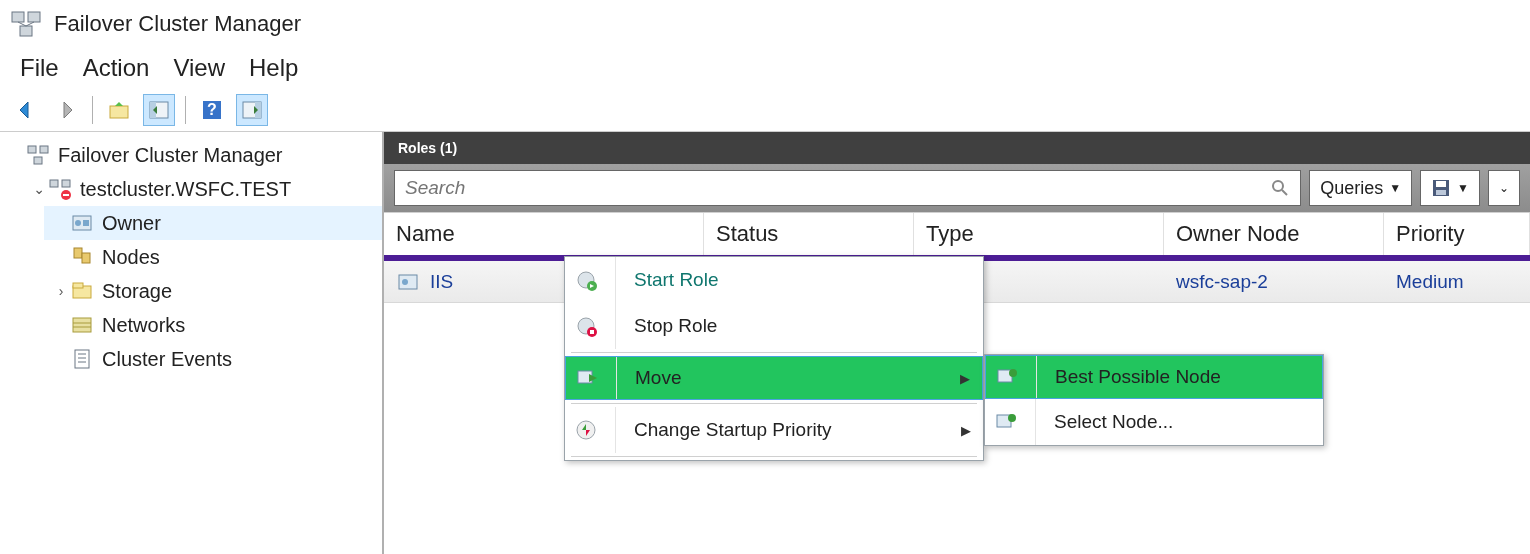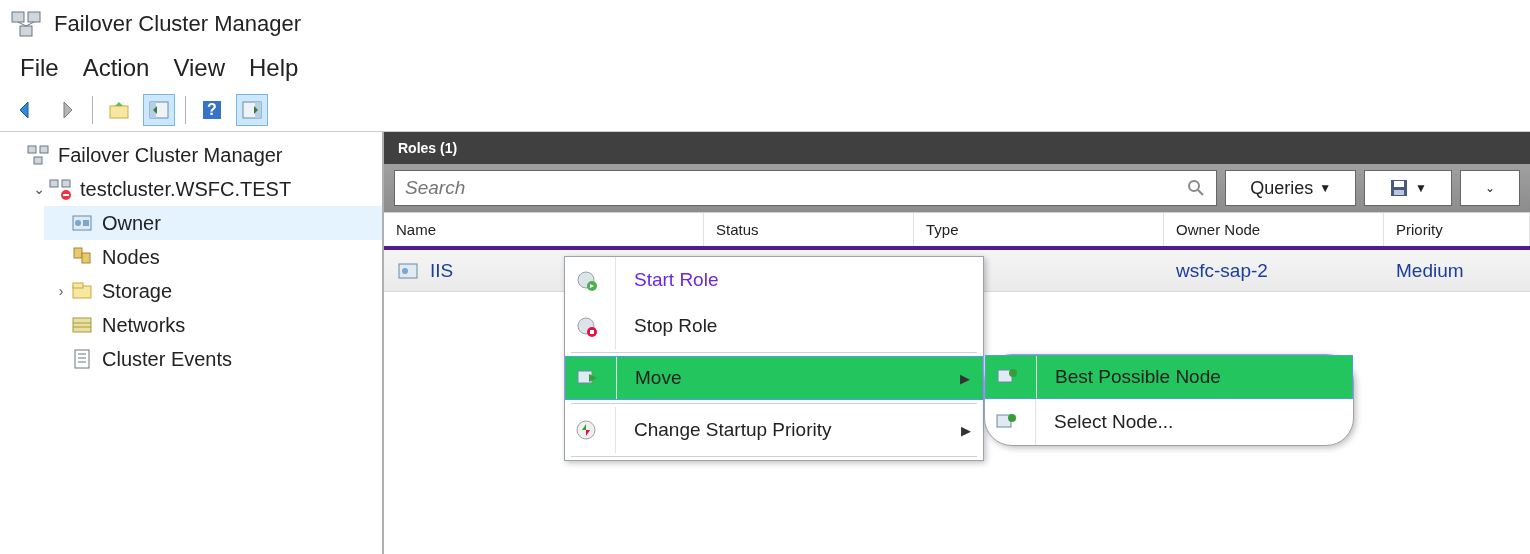--- a/index.html
+++ b/index.html
@@ -31,44 +31,44 @@
   .tree-item .node-icon { width: 24px; height: 24px; margin-right: 8px; flex-shrink: 0; }
   .tree-item.selected { background: #e5f3ff; }
   .tree-children { padding-left: 22px; }
 
   
   .roles-header { background: #404040; color: #fff; font-weight: 600; font-size: 14px; padding: 8px 14px; }
   .search-row { background: linear-gradient(#a0a0a0,#8c8c8c); padding: 6px 10px; display: flex; align-items: center; gap: 8px; }
   .search-box { flex: 1; background: #fff; border: 1px solid #666; height: 36px; display: flex; align-items: center; padding: 0 10px; }
   .search-box input { border: none; outline: none; flex: 1; font-size: 19px; font-style: italic; color: #a16207; background: transparent; }
   .search-box .mag { width: 20px; height: 20px; }
-  .queries-btn, .save-btn, .drop-btn { background: #fff; border: 1px solid #666; height: 36px; display: flex; align-items: center; padding: 0 24px; font-size: 18px; gap: 6px; }
+  .queries-btn, .save-btn, .drop-btn { background: #fff; border: 1px solid #666; height: 36px; display: flex; align-items: center; padding: 0 10px; font-size: 18px; gap: 6px; }
   .dd-arrow { font-size: 12px; }
 
   
-  .col-headers { display: flex; background: #fff; border-bottom: 4px solid #4c1d95; border-top: 1px solid #d0d0d0; font-size: 15px; }
+  .col-headers { display: flex; background: #fff; border-bottom: 6px solid #4c1d95; border-top: 1px solid #d0d0d0; font-size: 22px; }
   .col { padding: 8px 12px; border-right: 1px solid #e0e0e0; }
   .c-name   { width: 320px; }
   .c-status { width: 210px; }
   .c-type   { width: 250px; }
   .c-owner  { width: 220px; }
   .c-priority { flex: 1; }
   .row { display: flex; align-items: center; height: 42px; background: linear-gradient(#f5f5f5,#eaeaea); border-bottom: 1px solid #d8d8d8; font-size: 19px; color: #1a3e99; }
   .row .cell { padding: 0 12px; }
   .row .cell.c-name { display: flex; align-items: center; gap: 10px; }
   .row-icon { width: 24px; height: 24px; }
 
   
   .ctxmenu { position: absolute; background: #fff; border: 1px solid #9aa3aa; box-shadow: 2px 2px 6px rgba(0,0,0,.25); font-size: 19px; }
   .ctxmenu.primary { left: 180px; top: 124px; width: 420px; }
-  .ctxmenu.secondary { left: 600px; top: 222px; width: 370px; border-radius: 28px; }
+  .ctxmenu.secondary { left: 600px; top: 222px; width: 340px; }
   .ctx-item { display: flex; align-items: center; height: 46px; padding: 0 12px 0 6px; gap: 14px; position: relative; }
   .ctx-item .ci-icon { width: 30px; height: 30px; display: flex; align-items: center; justify-content: center; }
   .ctx-item .ci-label { flex: 1; }
-  .ctx-item.disabled { color: #6d28d9; }
+  .ctx-item.disabled { color: #0f766e; }
   .ctx-item.highlight { background: #22c55e; border: 1px solid #4aa3e0; height: 44px; }
   .ctx-item .arrow { font-size: 13px; color: #333; }
   .ctx-sep { height: 1px; background: #d0d0d0; margin: 3px 6px; }
   .icon-col-sep { width: 1px; align-self: stretch; background: #e4e4e4; margin-right: 4px; }
 
   svg { display: block; }
 </style>
 </head>
 <body>
 

